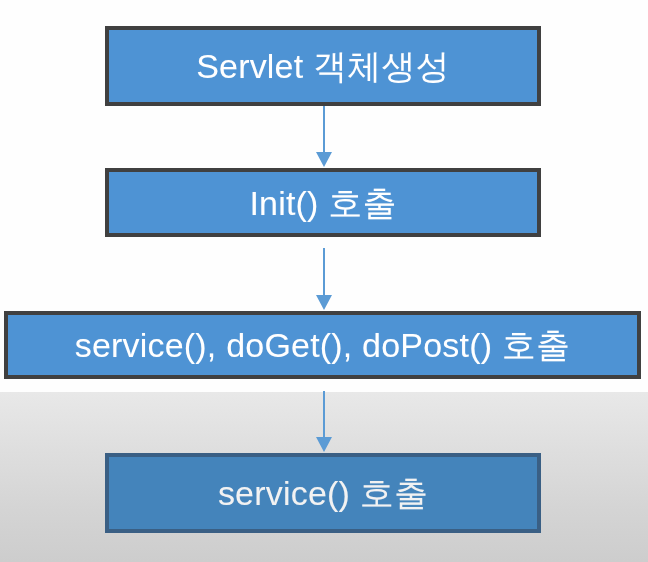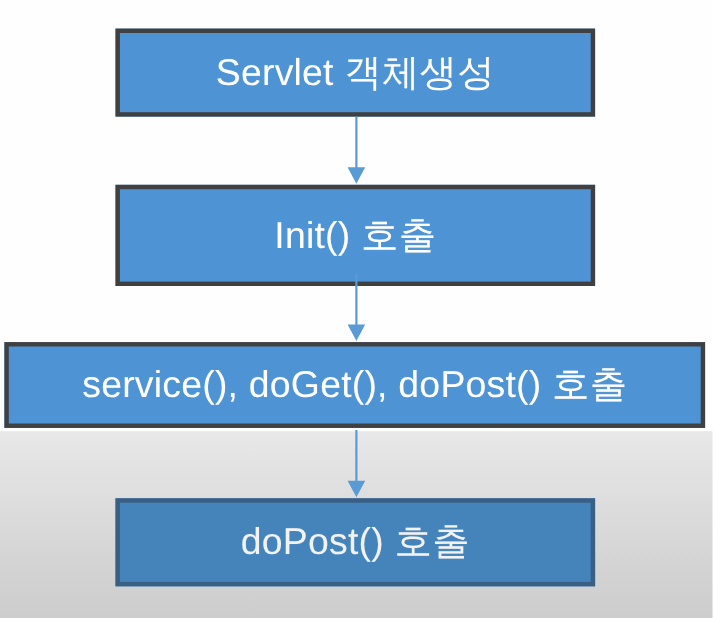--- a/index.html
+++ b/index.html
@@ -50,28 +50,28 @@
 
   
   #node-create {
     left: 105px; top: 26px;
     width: 436px; height: 80px;
     font-size: 34px;
   }
   
   #node-init {
     left: 105px; top: 168px;
-    width: 436px; height: 92px;
+    width: 436px; height: 69px;
     font-size: 34px;
     text-align: right;
   }
   
   #node-service {
     left: 4px; top: 311px;
-    width: 637px; height: 78px;
+    width: 637px; height: 68px;
     font-size: 34px;
   }
   
   #node-destroy {
     left: 105px; top: 453px;
     width: 436px; height: 80px;
     font-size: 34px;
     background: #4484bb;
     border-color: #3a5f84;
     color: #f2f2f2;
@@ -123,16 +123,16 @@
   </div>
 
   <div class="connector" id="connector-3">
     <svg width="30" height="62" viewBox="0 0 30 62" xmlns="http://www.w3.org/2000/svg">
       <line x1="15" y1="0" x2="15" y2="50" stroke="#5b9bd5" stroke-width="2"></line>
       <polygon points="15,61 7,46 23,46" fill="#5b9bd5"></polygon>
     </svg>
   </div>
 
   <div class="node" id="node-destroy">
-    <span class="node-label">doPost() 호출</span>
+    <span class="node-label">service() 호출</span>
   </div>
 
 </div>
 
 </body></html>

